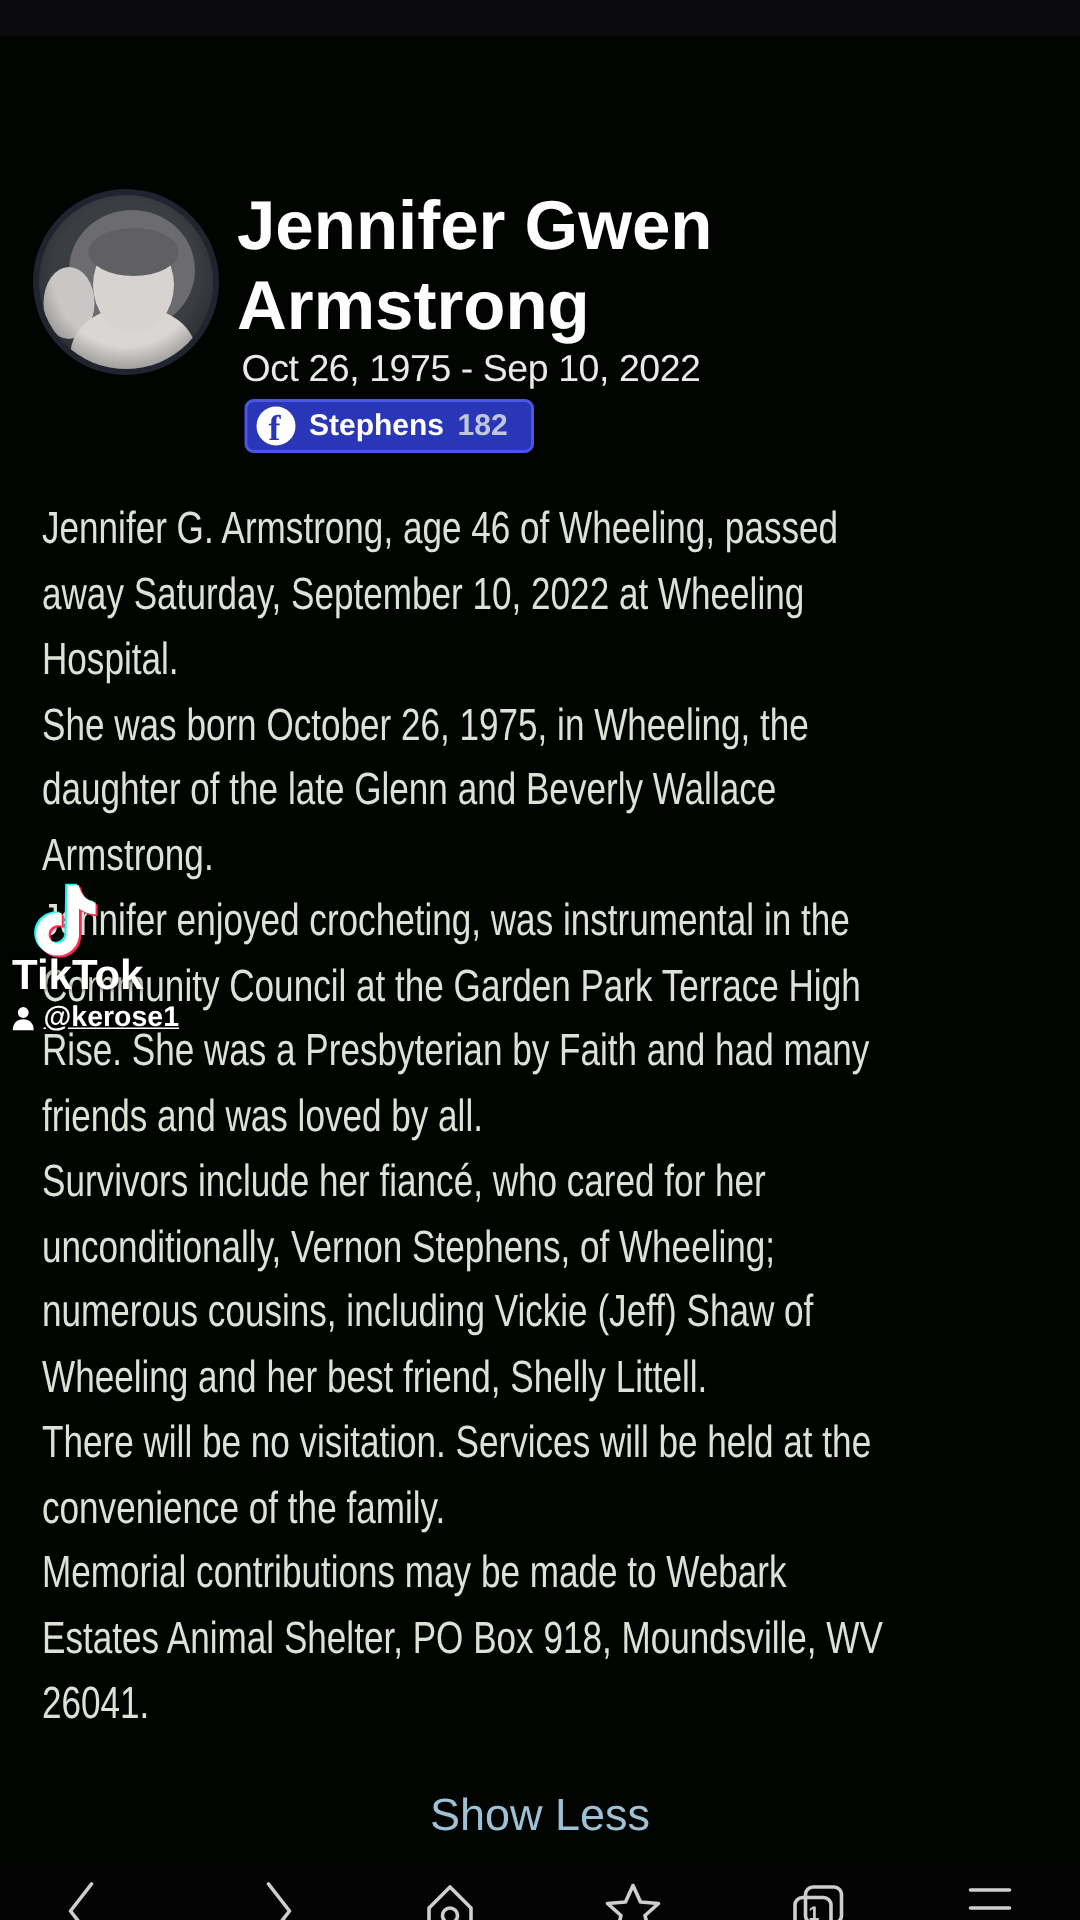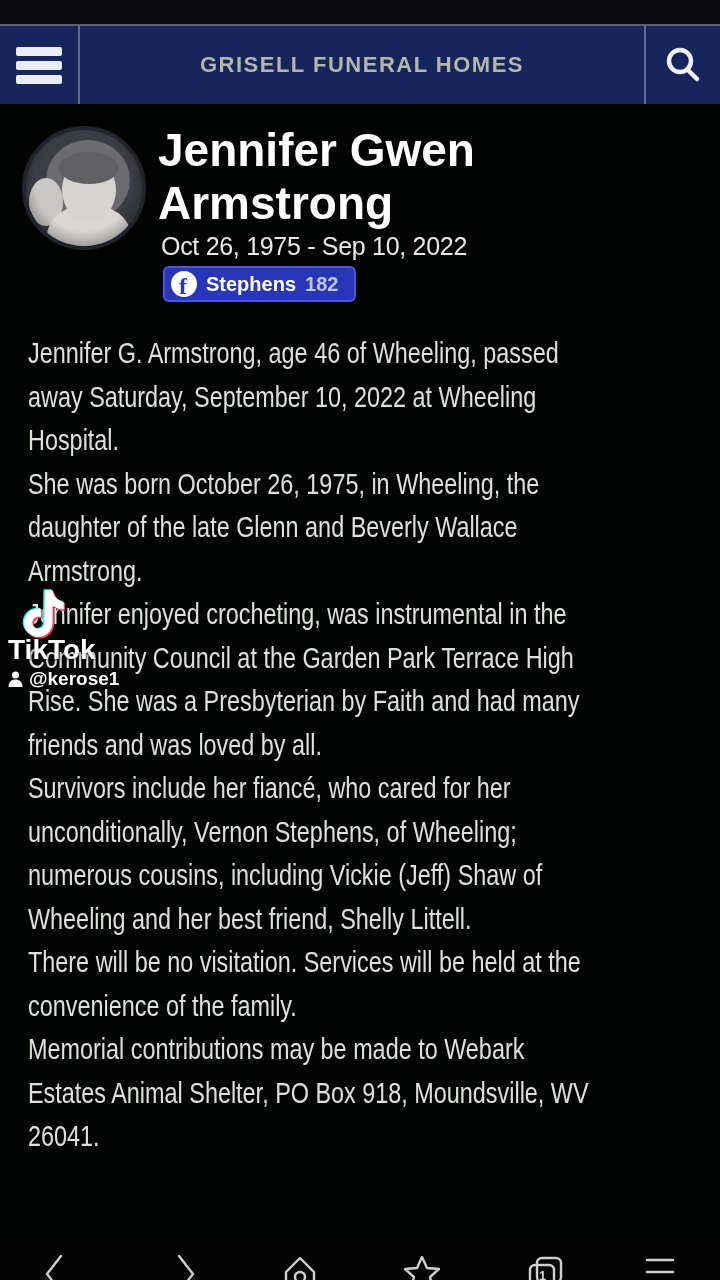--- a/index.html
+++ b/index.html
@@ -77,56 +77,41 @@
   .tiktok-mark { position:absolute; left:6px; top:586px; z-index:5; pointer-events:none; }
   .tiktok-note { position:absolute; left:14px; top:0; }
   .tiktok-word {
     position:absolute; left:2px; top:48px; color:#ffffff; font-size:28px; font-weight:700;
     text-shadow:0 1px 3px rgba(0,0,0,.8);
   }
   .tiktok-user {
     position:absolute; left:2px; top:82px; display:flex; align-items:center; gap:6px;
     color:#ffffff; font-size:19px; font-weight:700; text-shadow:0 1px 2px rgba(0,0,0,.8);
     white-space:nowrap;
+    text-decoration:underline;
   }
 
   
   .bottom-nav {
     position:absolute; left:0; top:1245px; width:720px; height:35px;
     background:#040404; overflow:hidden;
   }
   .nav-icon { position:absolute; top:7px; width:44px; height:44px; cursor:pointer; }
   .nav-icon svg { stroke:#cfcfcf; stroke-width:2.4; fill:none; stroke-linecap:round; stroke-linejoin:round; }
   .tab-num {
     position:absolute; font-size:13px; font-weight:700; color:#cfcfcf;
   }
 </style>
 </head>
 <body>
 
 <div class="screen">
 
   <div class="top-strip"></div>
 
-  <div class="header">
-    <div class="hamburger-btn">
-      <div class="hamburger-bars">
-        <span></span>
-          <span></span>
-          <span></span>
-      </div>
-    </div>
-    <div class="header-title">GRISELL FUNERAL HOMES</div>
-    <div class="search-btn">
-      <svg width="40" height="40" viewBox="0 0 40 40">
-        <circle cx="17" cy="16" r="11" fill="none" stroke="#eef0f5" stroke-width="4.5"></circle>
-        <line x1="25" y1="25" x2="34" y2="34" stroke="#eef0f5" stroke-width="4.5" stroke-linecap="round"></line>
-      </svg>
-    </div>
-  </div>
 
   <div class="photo-wrap">
     <svg width="116" height="116" viewBox="0 0 116 116">
       <defs>
         <radialGradient id="vig" cx="50%" cy="45%" r="70%">
           <stop offset="60%" stop-color="rgba(0,0,0,0)"></stop>
           <stop offset="100%" stop-color="rgba(0,0,0,0.55)"></stop>
         </radialGradient>
       </defs>
       <rect width="116" height="116" fill="#3a3d42"></rect>
@@ -166,20 +151,21 @@
 unconditionally, Vernon Stephens, of Wheeling;
 numerous cousins, including Vickie (Jeff) Shaw of
 Wheeling and her best friend, Shelly Littell.</p>
     <p>There will be no visitation. Services will be held at the
 convenience of the family.</p>
     <p>Memorial contributions may be made to Webark
 Estates Animal Shelter, PO Box 918, Moundsville, WV
 26041.</p>
   </div>
 
+  <div class="show-less">Show Less</div>
 
   <div class="tiktok-mark">
     <svg class="tiktok-note" width="46" height="58" viewBox="0 0 100 120">
       <g transform="translate(-3,-2)">
         <path fill="#25f4ee" d="M54 6 h17 c2 13 11 23 24 25 v17 c-9 0 -17 -3 -24 -8 v37 c0 17 -14 31 -31 31 S9 94 9 77 s14 -31 31 -31 c2 0 4 0 6 1 v18 c-2 -1 -4 -1 -6 -1 -7 0 -13 6 -13 13 s6 13 13 13 13 -6 13 -13 z"></path>
       </g>
       <g transform="translate(3,3)">
         <path fill="#fe2c55" d="M54 6 h17 c2 13 11 23 24 25 v17 c-9 0 -17 -3 -24 -8 v37 c0 17 -14 31 -31 31 S9 94 9 77 s14 -31 31 -31 c2 0 4 0 6 1 v18 c-2 -1 -4 -1 -6 -1 -7 0 -13 6 -13 13 s6 13 13 13 13 -6 13 -13 z"></path>
       </g>
       <path fill="#ffffff" d="M54 6 h17 c2 13 11 23 24 25 v17 c-9 0 -17 -3 -24 -8 v37 c0 17 -14 31 -31 31 S9 94 9 77 s14 -31 31 -31 c2 0 4 0 6 1 v18 c-2 -1 -4 -1 -6 -1 -7 0 -13 6 -13 13 s6 13 13 13 13 -6 13 -13 z"></path>

